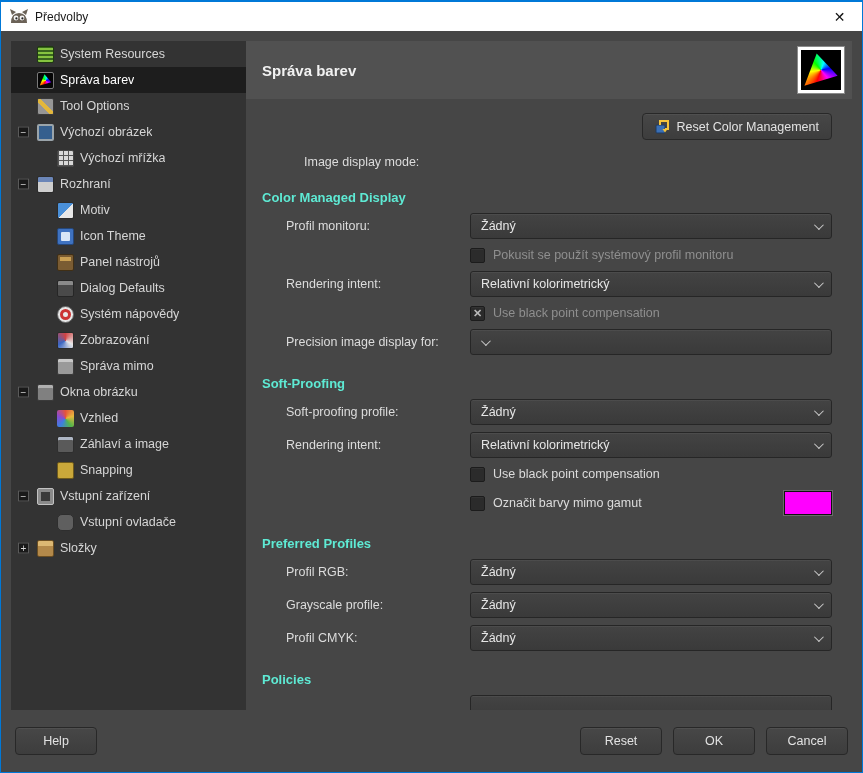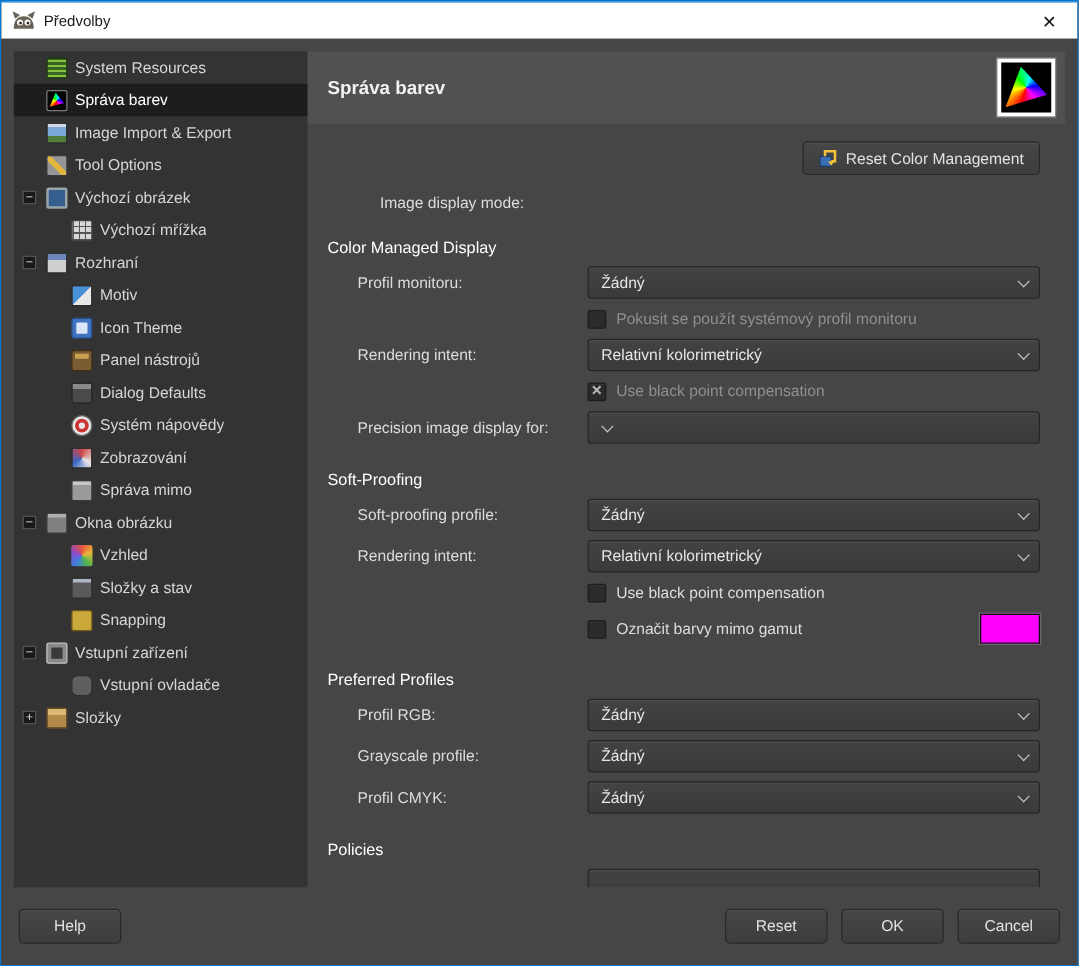--- a/index.html
+++ b/index.html
@@ -60,21 +60,21 @@
   .gamut-frame { width:46px; height:46px; background:#ffffff; padding:3px; box-shadow:0 0 0 1px #8a8a8a; }
   .gamut-black { width:100%; height:100%; background:#000; position:relative; }
   .gamut-tri { position:absolute; inset:2px; background:conic-gradient(from 200deg,#ff0000,#ffff00,#00ff00,#00ffff,#0000ff,#ff00ff,#ff0000); clip-path:polygon(38% 4%,4% 94%,96% 66%); }
 
   .main-scroll { flex:1; overflow:hidden; padding:0 20px 0 16px; min-height:0; }
 
   .reset-row { margin:14px 0 6px; display:flex; justify-content:flex-end; }
   .btn { display:inline-flex; align-items:center; justify-content:center; gap:6px; background:linear-gradient(180deg,#474747,#3d3d3d); border:1px solid #282828; border-radius:4px; color:#e2e2e2; font-size:12.5px; height:27px; padding:0 12px; box-shadow:inset 0 1px 0 rgba(255,255,255,0.05); cursor:default; }
   .reset-ico { width:16px; height:16px; display:inline-block; }
 
-  .section { margin:21px 0 4px; font-size:13px; font-weight:normal; color:#ffffff; line-height:16px; }
+  .section { margin:21px 0 4px; font-size:13px; font-weight:bold; color:#5eead4; line-height:16px; }
 
   .row { display:flex; align-items:center; margin:7px 0; }
   .row .lbl { flex:0 0 208px; padding-left:24px; font-size:12.5px; color:#dcdcdc; }
   .row.first { margin-top:15px;margin-left:42px; }
   .row.first .lbl { flex:0 0 140px; padding-left:0; }
 
   .dropdown { flex:1; height:26px; display:flex; align-items:center; background:linear-gradient(180deg,#434343,#3a3a3a); border:1px solid #262626; border-radius:3px; padding:0 10px; box-shadow:inset 0 1px 0 rgba(255,255,255,0.05); min-width:0; cursor:default; }
   .dd-val { flex:1; font-size:12.5px; color:#e6e6e6; white-space:nowrap; overflow:hidden; }
   .chev { width:7px; height:7px; border-right:1.5px solid #c9c9c9; border-bottom:1.5px solid #c9c9c9; transform:rotate(45deg) translateY(-2px); flex:0 0 7px; }
 
@@ -121,24 +121,20 @@
       <div class="sidebar">
         <div class="side-item">
           <span class="icon ic-sysres"></span>
           <span class="side-label">System Resources</span>
         </div>
         <div class="side-item selected">
           <span class="icon ic-gamut"></span>
           <span class="side-label">Správa barev</span>
         </div>
         <div class="side-item">
-          <span class="icon ic-import"></span>
-          <span class="side-label">Image Import &amp; Export</span>
-        </div>
-        <div class="side-item">
           <span class="icon ic-toolopts"></span>
           <span class="side-label">Tool Options</span>
         </div>
         <div class="side-item">
           <span class="expander">−</span>
           <span class="icon ic-defimage"></span>
           <span class="side-label">Výchozí obrázek</span>
         </div>
         <div class="side-item lvl1">
           <span class="icon ic-grid"></span>
@@ -181,21 +177,21 @@
           <span class="expander">−</span>
           <span class="icon ic-imagewin"></span>
           <span class="side-label">Okna obrázku</span>
         </div>
         <div class="side-item lvl1">
           <span class="icon ic-appearance"></span>
           <span class="side-label">Vzhled</span>
         </div>
         <div class="side-item lvl1">
           <span class="icon ic-titlebar"></span>
-          <span class="side-label">Složky a stav</span>
+          <span class="side-label">Záhlaví a image</span>
         </div>
         <div class="side-item lvl1">
           <span class="icon ic-snap"></span>
           <span class="side-label">Snapping</span>
         </div>
         <div class="side-item">
           <span class="expander">−</span>
           <span class="icon ic-inputdev"></span>
           <span class="side-label">Vstupní zařízení</span>
         </div>

